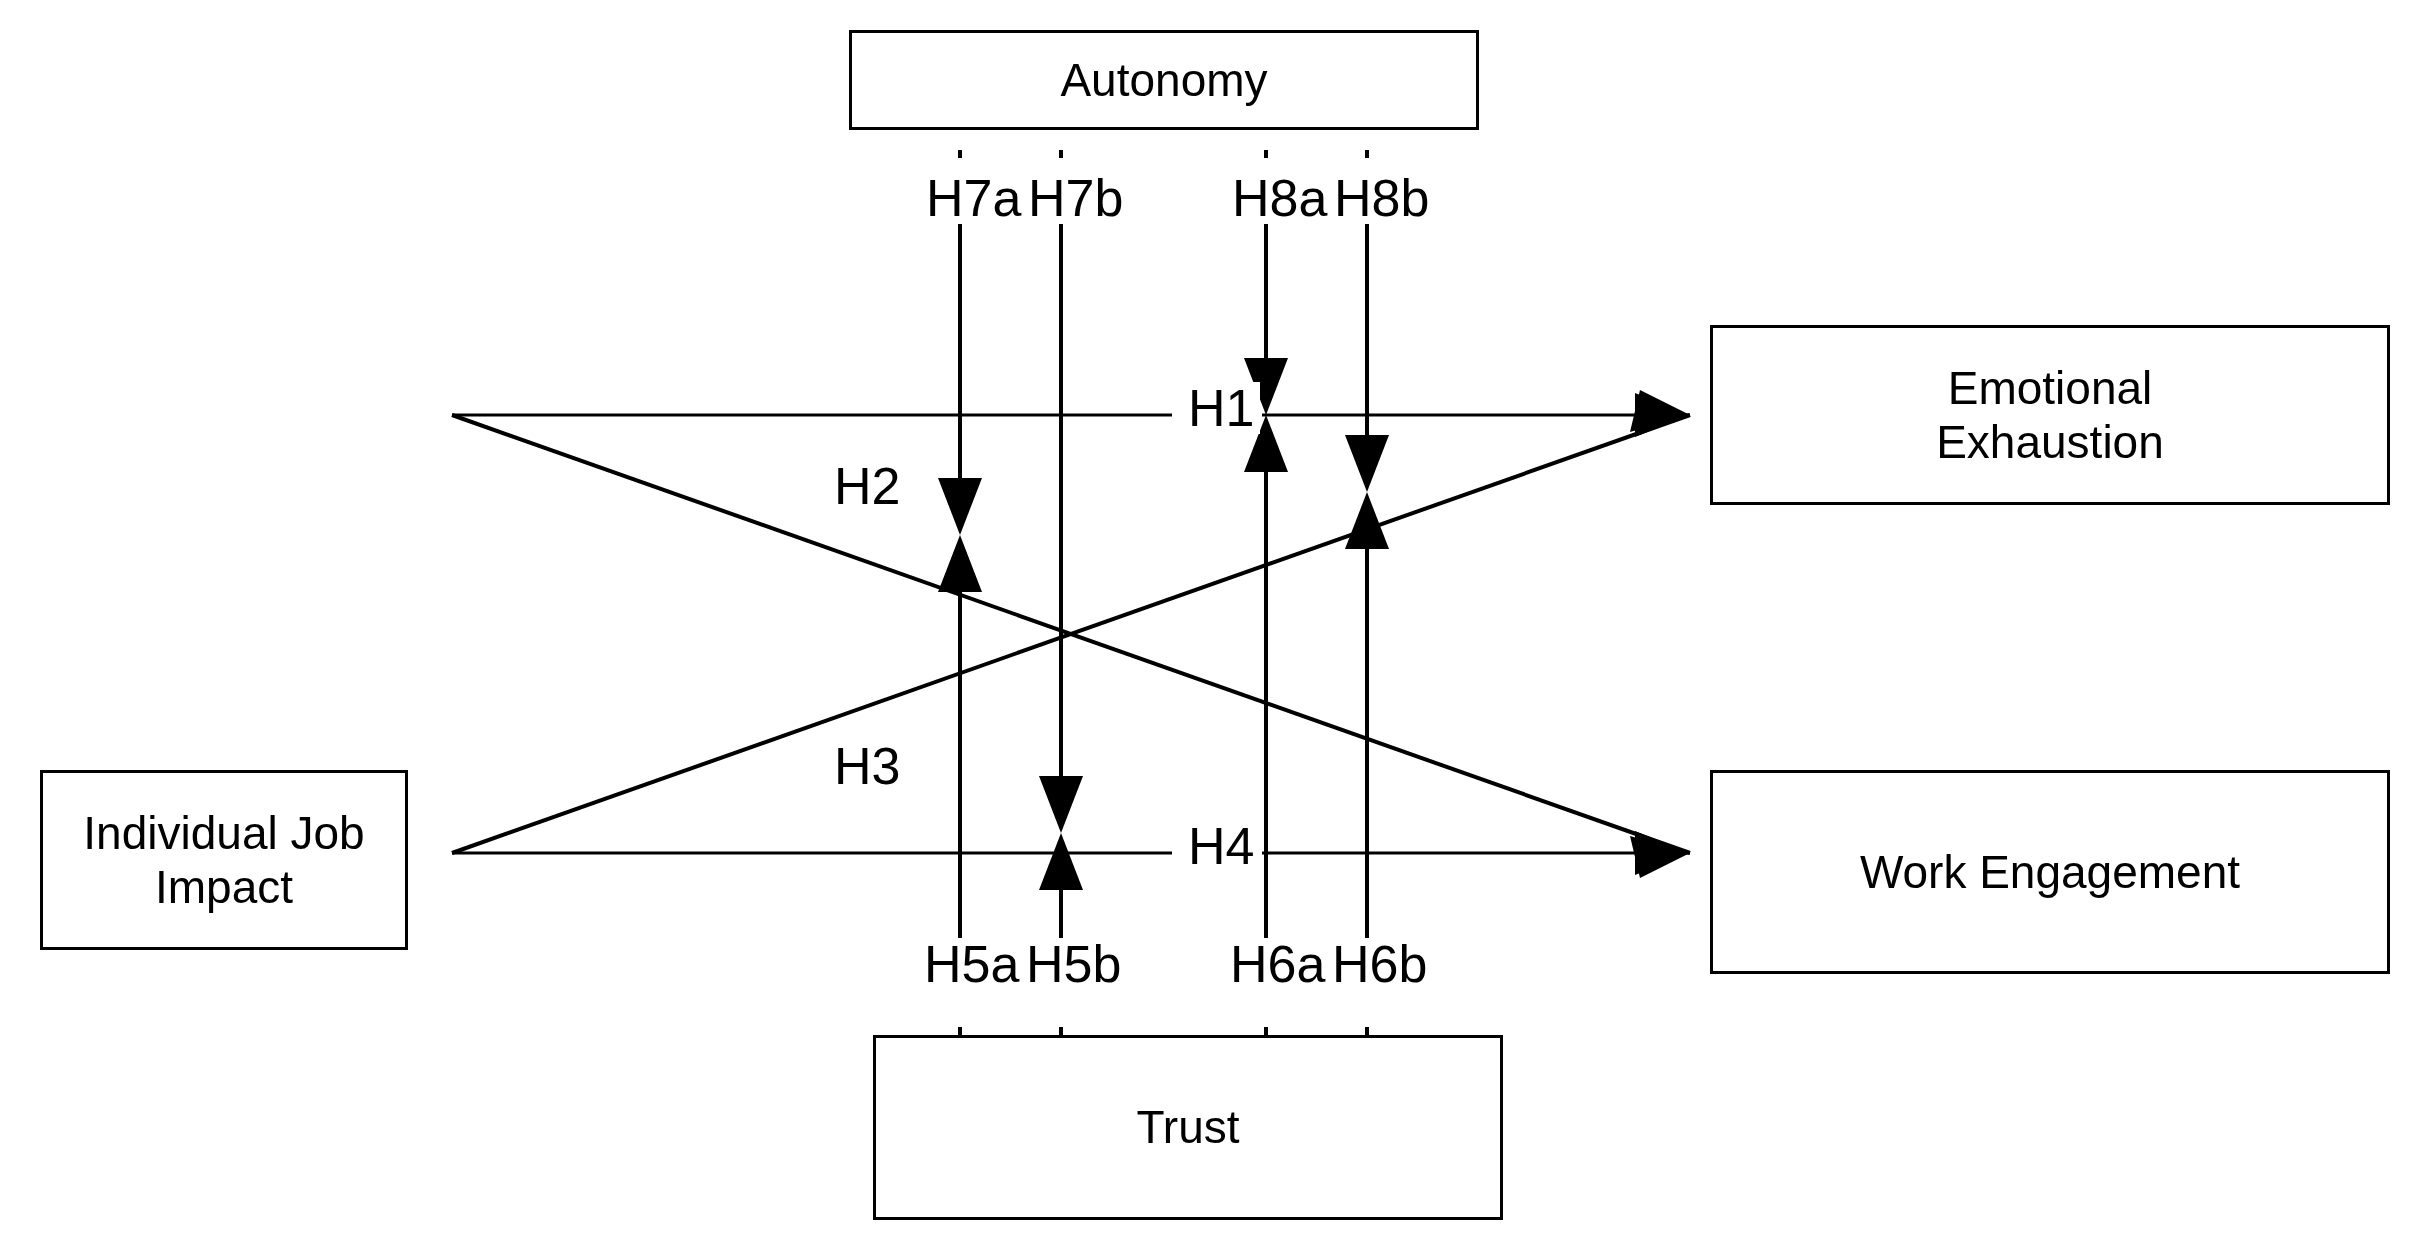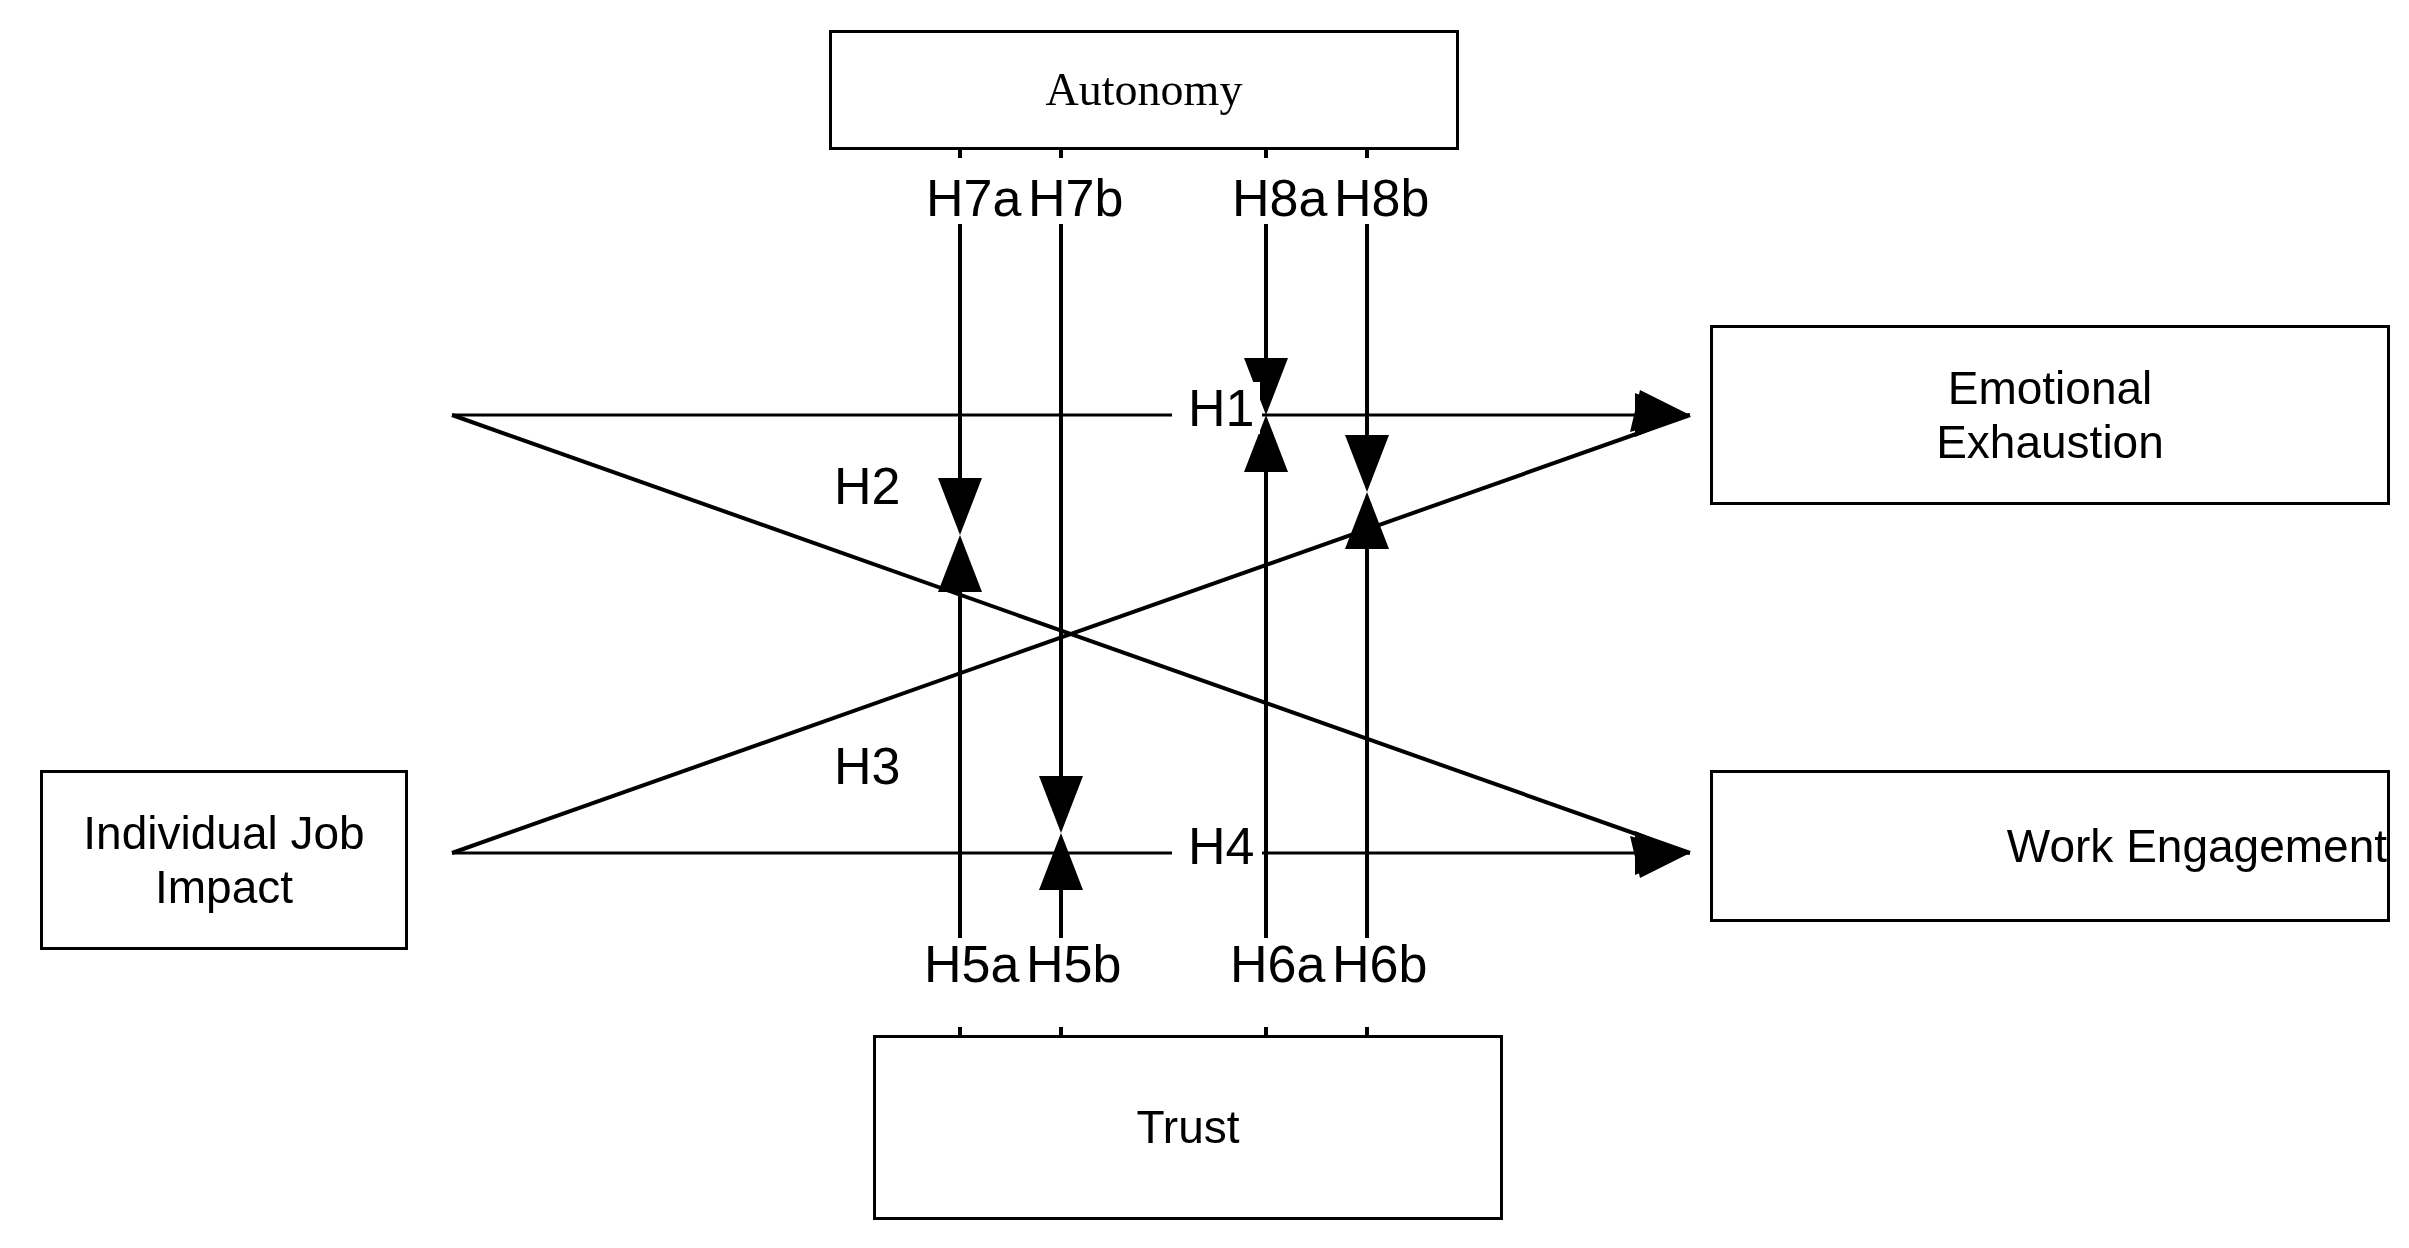--- a/index.html
+++ b/index.html
@@ -100,34 +100,34 @@
     <g>
       <line x1="1266" y1="1035" x2="1266" y2="1027" stroke="#000" stroke-width="4"></line>
       <line x1="1266" y1="975" x2="1266" y2="900" stroke="#000" stroke-width="4"></line>
     </g>
     <g>
       <line x1="1367" y1="1035" x2="1367" y2="1027" stroke="#000" stroke-width="4"></line>
       <line x1="1367" y1="975" x2="1367" y2="900" stroke="#000" stroke-width="4"></line>
     </g>
   </svg>
 
-  <div class="node-box" style="left:829px;top:30px;width:630px;height:120px;font-family:Liberation Serif, serif;">
+  <div class="node-box" style="left:849px;top:30px;width:630px;height:100px;">
     <span>Autonomy</span>
   </div>
 
 
   <div class="node-box" style="left:1710px;top:325px;width:680px;height:180px;">
     <span style="max-width:340px;">Emotional Exhaustion</span>
   </div>
 
   <div class="node-box" style="left:40px;top:770px;width:368px;height:180px;">
     <span>Individual Job Impact</span>
   </div>
 
-  <div class="node-box" style="left:1710px;top:770px;width:680px;height:152px;justify-content:flex-end;">
+  <div class="node-box" style="left:1710px;top:770px;width:680px;height:204px;">
     <span>Work Engagement</span>
   </div>
 
   <div class="node-box" style="left:873px;top:1035px;width:630px;height:185px;">
     <span>Trust</span>
   </div>
 
   <div class="edge-label" style="left:920px;top:172px;">H7a</div>
   <div class="edge-label" style="left:1022px;top:172px;">H7b</div>
   <div class="edge-label" style="left:1226px;top:172px;">H8a</div>

